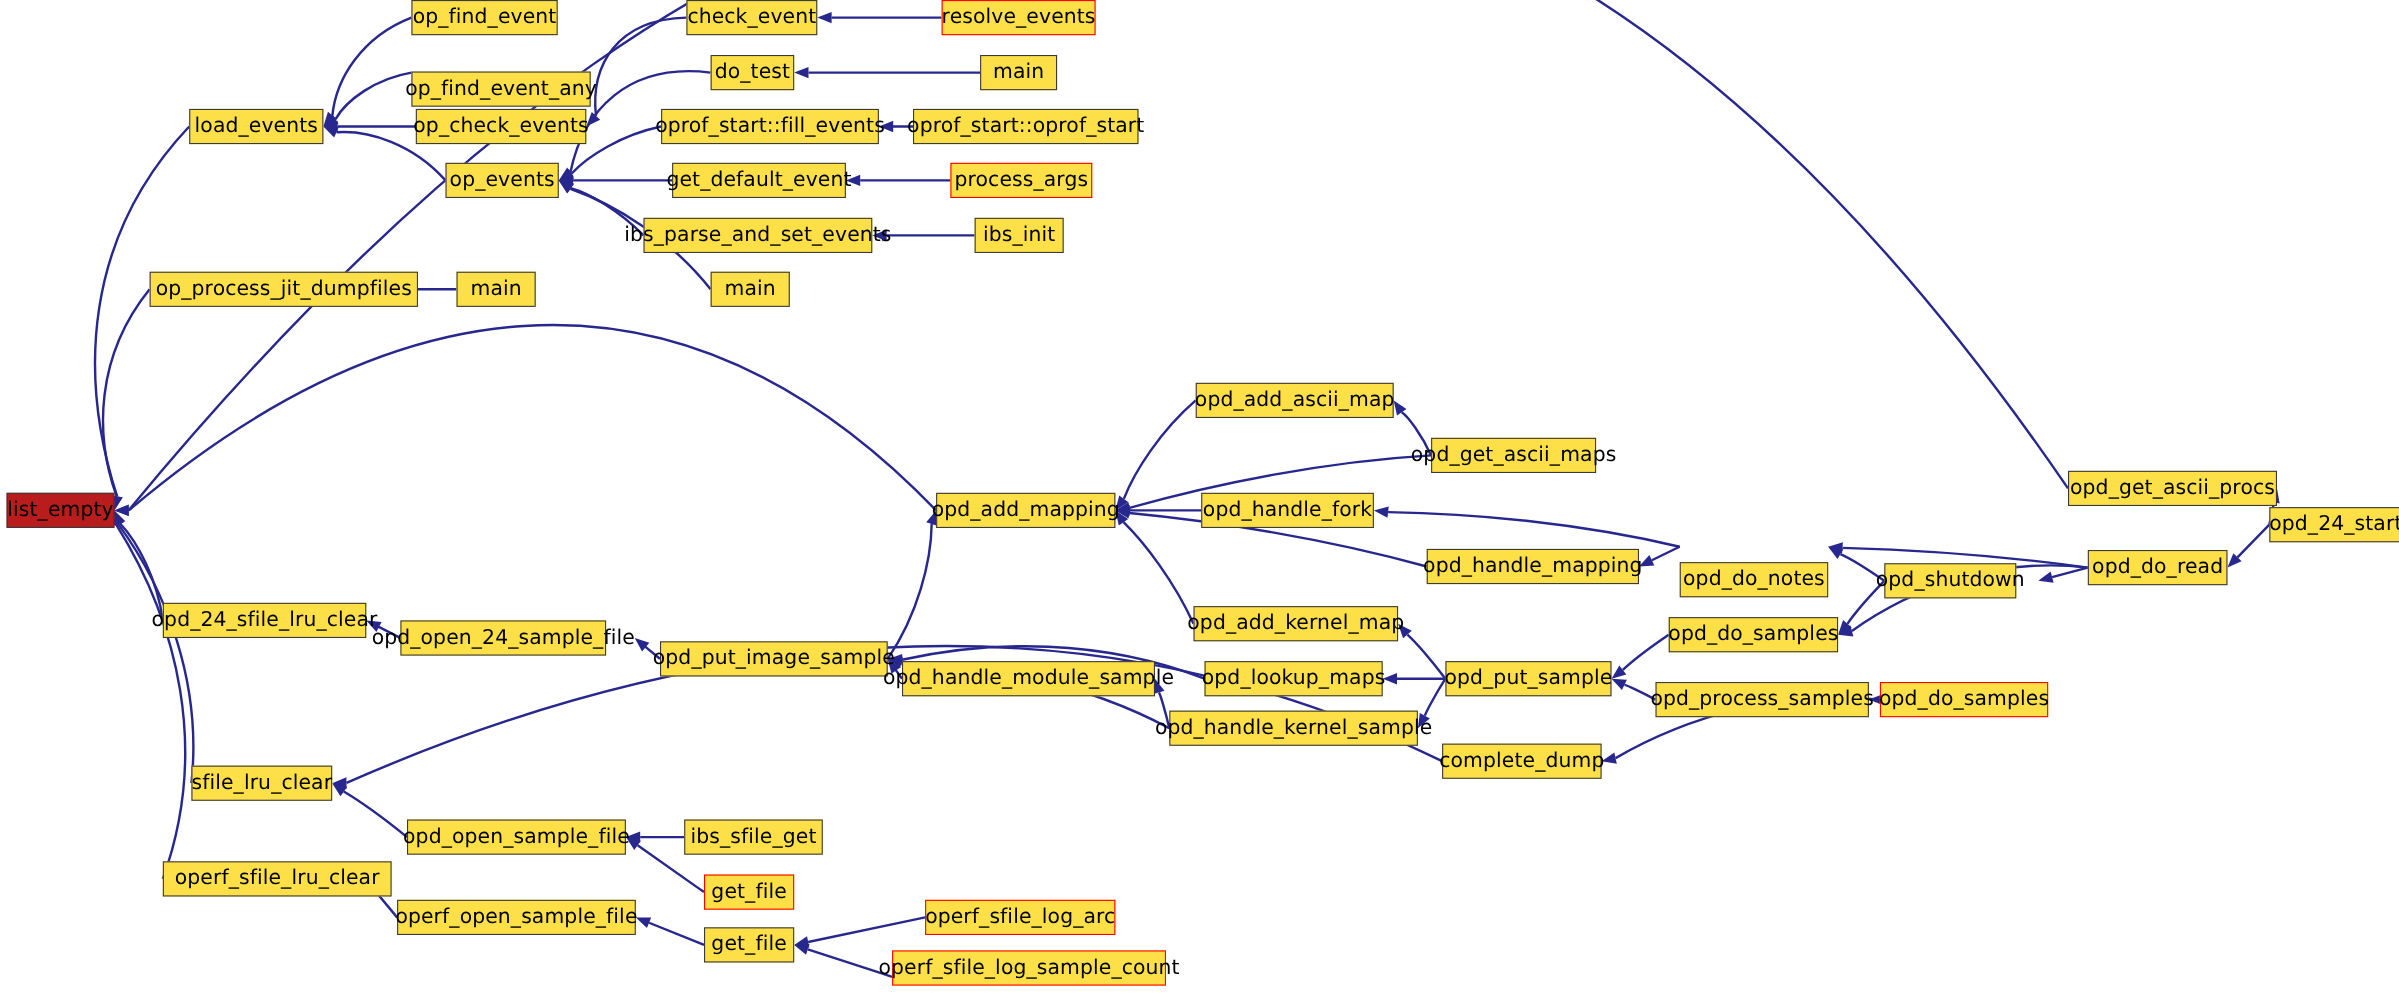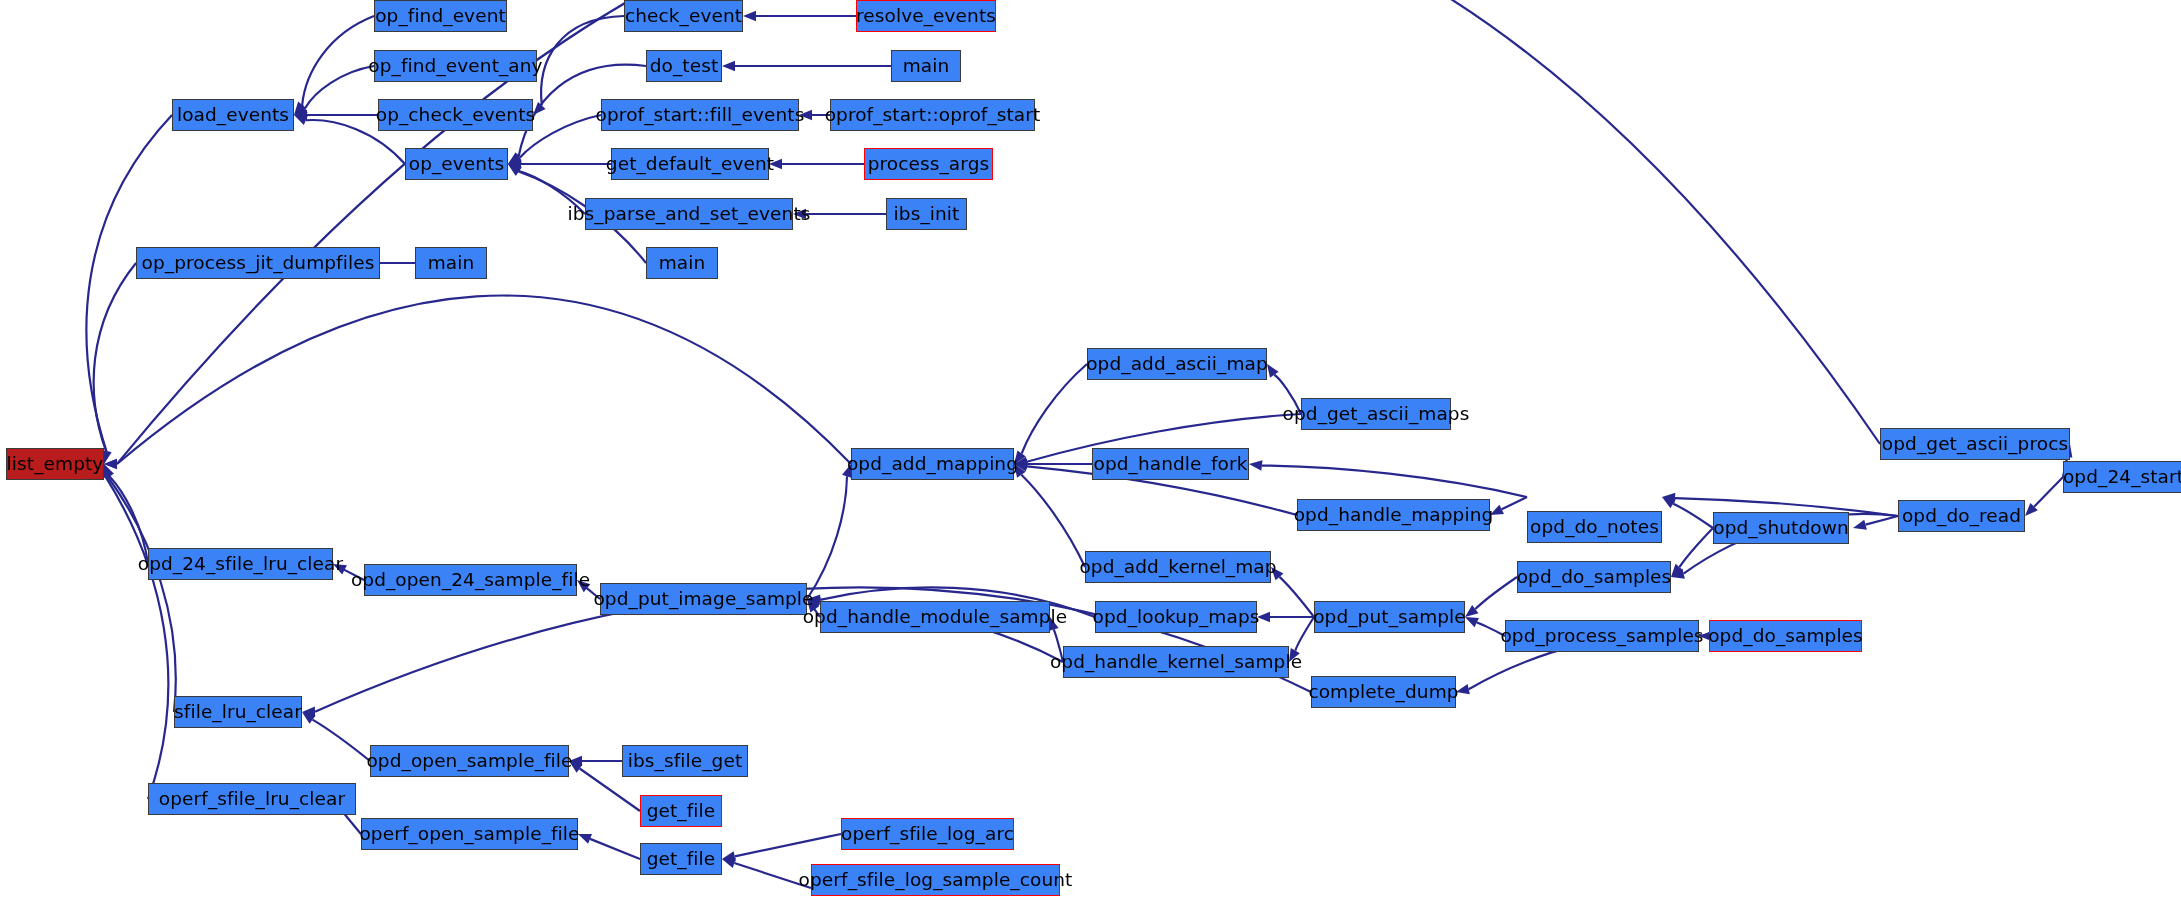--- a/index.html
+++ b/index.html
@@ -29,21 +29,21 @@
     stroke: #27278e;
     stroke-width: 2.2;
   }
   .arrow-head {
     fill: #27278e;
     stroke: none;
   }
   .gnode {
     position: absolute;
     box-sizing: border-box;
-    background: #3b82f6;
+    background: #fde047;
     border: 1.6px solid #3a3a3a;
     display: flex;
     align-items: center;
     justify-content: center;
     white-space: nowrap;
     color: #000000;
     font-size: 18.5px;
     line-height: 1;
     letter-spacing: 0.1px;
     height: 32px;
@@ -182,21 +182,21 @@
         <path class="edge-path" d="M 841 834 C 801.73 842.25, 760.08 851, 734.7222803865292 856.3272520196367"></path>
         <polygon points="722,859 733.6531811943838,851.2383398650251 735.7913795786745,861.4161641742484" class="arrow-head"></polygon>
         <path class="edge-path" d="M 811 888 C 781.63 878.43, 750.48 868.28, 734.3603774922428 863.0275387334274"></path>
         <polygon points="722,859 735.9713929856138,858.0833877365303 732.7493619988719,867.9716897303244" class="arrow-head"></polygon>
       </g>
   </svg>
   <div id="node-layer">
       <div class="gnode" style="left: 374px; top: 0px; width: 133px;">op_find_event</div>
       <div class="gnode" style="left: 624px; top: 0px; width: 119px;">check_event</div>
       <div class="gnode red" style="left: 856px; top: 0px; width: 140px;">resolve_events</div>
-      <div class="gnode" style="left: 374px; top: 50px; width: 163px;">op_find_event_any</div>
+      <div class="gnode" style="left: 374px; top: 65px; width: 163px;">op_find_event_any</div>
       <div class="gnode" style="left: 646px; top: 50px; width: 76px;">do_test</div>
       <div class="gnode" style="left: 891px; top: 50px; width: 70px;">main</div>
       <div class="gnode" style="left: 172px; top: 99px; width: 122px;">load_events</div>
       <div class="gnode" style="left: 378px; top: 99px; width: 155px;">op_check_events</div>
       <div class="gnode" style="left: 601px; top: 99px; width: 198px;">oprof_start::fill_events</div>
       <div class="gnode" style="left: 830px; top: 99px; width: 205px;">oprof_start::oprof_start</div>
       <div class="gnode" style="left: 405px; top: 148px; width: 103px;">op_events</div>
       <div class="gnode" style="left: 611px; top: 148px; width: 158px;">get_default_event</div>
       <div class="gnode red" style="left: 864px; top: 148px; width: 129px;">process_args</div>
       <div class="gnode" style="left: 585px; top: 198px; width: 208px;">ibs_parse_and_set_events</div>
@@ -206,24 +206,24 @@
       <div class="gnode" style="left: 646px; top: 247px; width: 72px;">main</div>
       <div class="gnode" style="left: 1087px; top: 348px; width: 180px;">opd_add_ascii_map</div>
       <div class="gnode" style="left: 1301px; top: 398px; width: 150px;">opd_get_ascii_maps</div>
       <div class="gnode" style="left: 1880px; top: 428px; width: 190px;">opd_get_ascii_procs</div>
       <div class="gnode current" style="left: 6px; top: 448px; width: 98px;">list_empty</div>
       <div class="gnode" style="left: 851px; top: 448px; width: 163px;">opd_add_mapping</div>
       <div class="gnode" style="left: 1092px; top: 448px; width: 157px;">opd_handle_fork</div>
       <div class="gnode" style="left: 2063px; top: 461px; width: 121px;">opd_24_start</div>
       <div class="gnode" style="left: 1527px; top: 481px; width: 135px; margin-top: 30px;">opd_do_notes</div>
       <div class="gnode" style="left: 1297px; top: 499px; width: 193px;">opd_handle_mapping</div>
-      <div class="gnode" style="left: 1713px; top: 512px; width: 136px;">opd_shutdown</div>
+      <div class="gnode" style="left: 1713px; top: 512px; width: 120px;">opd_shutdown</div>
       <div class="gnode" style="left: 1898px; top: 500px; width: 127px;">opd_do_read</div>
       <div class="gnode" style="left: 148px; top: 548px; width: 185px;">opd_24_sfile_lru_clear</div>
-      <div class="gnode" style="left: 364px; top: 564px; width: 213px;">opd_open_24_sample_file</div>
+      <div class="gnode" style="left: 364px; top: 564px; width: 187px;">opd_open_24_sample_file</div>
       <div class="gnode" style="left: 1085px; top: 551px; width: 186px;">opd_add_kernel_map</div>
       <div class="gnode" style="left: 1517px; top: 561px; width: 154px;">opd_do_samples</div>
       <div class="gnode" style="left: 600px; top: 583px; width: 207px;">opd_put_image_sample</div>
       <div class="gnode" style="left: 820px; top: 601px; width: 230px;">opd_handle_module_sample</div>
       <div class="gnode" style="left: 1095px; top: 601px; width: 162px;">opd_lookup_maps</div>
       <div class="gnode" style="left: 1314px; top: 601px; width: 151px;">opd_put_sample</div>
       <div class="gnode" style="left: 1505px; top: 620px; width: 194px;">opd_process_samples</div>
       <div class="gnode red" style="left: 1709px; top: 620px; width: 153px;">opd_do_samples</div>
       <div class="gnode" style="left: 1063px; top: 646px; width: 226px;">opd_handle_kernel_sample</div>
       <div class="gnode" style="left: 1311px; top: 676px; width: 145px;">complete_dump</div>

